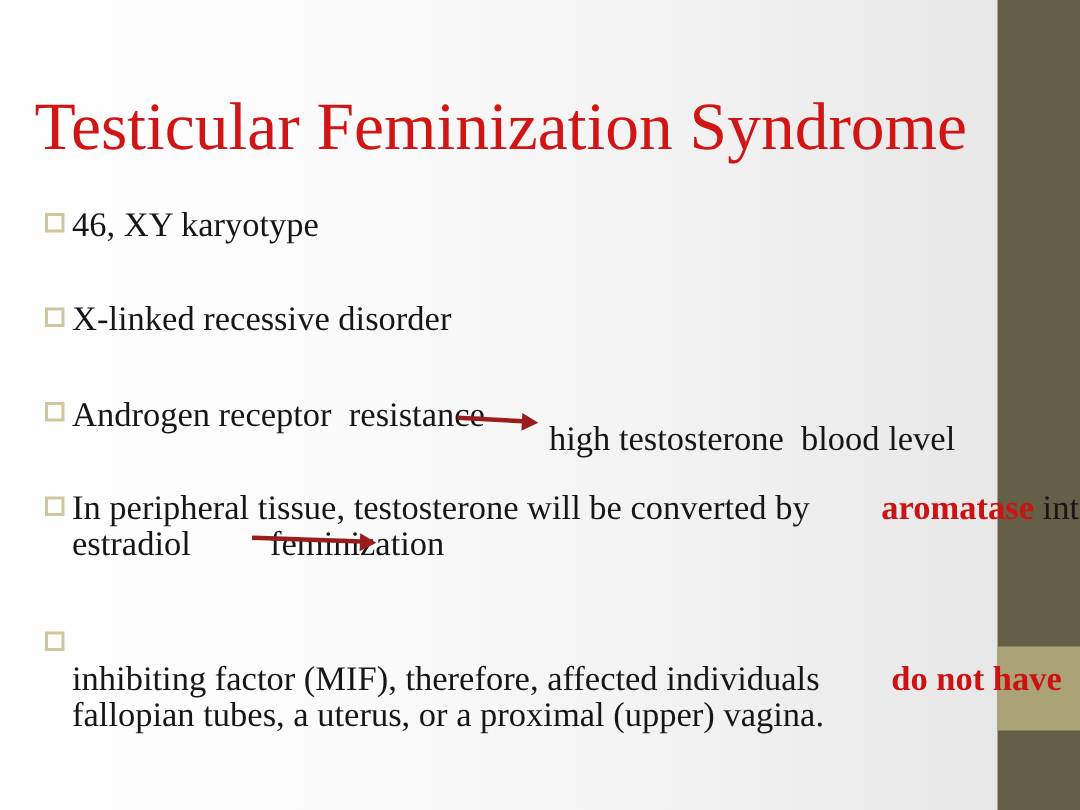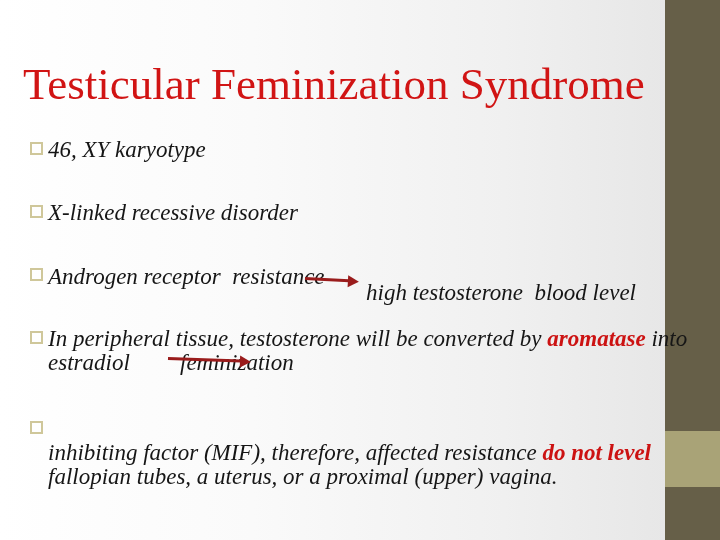--- a/index.html
+++ b/index.html
@@ -26,23 +26,23 @@
   }
   .bullet-sq {
     position: absolute; left: 30px; width: 13px; height: 13px;
     border: 2px solid var(--bullet_square, #cfc79a);
     background: transparent; z-index: 3; box-sizing: border-box;
   }
   .line {
     position: absolute; left: 48px;
     font-size: 23px; line-height: 25px;
     color: var(--text, #161616);
-    white-space: pre; z-index: 3; font-style: italic;
+    white-space: pre; z-index: 3;
   }
-  .red-bold { color: var(--accent_red, #cc1212); font-weight: bold; }
+  .red-bold { color: var(--accent_red, #cc1212); font-weight: bold; margin-left: 42px; }
   .arrow {
     position: absolute; height: 3px;
     background: var(--arrow_red, #9a1c1c);
     z-index: 4; transform-origin: left center;
   }
   .arrow::after {
     content: ""; position: absolute; right: -10px; top: -4.5px;
     width: 0; height: 0;
     border-left: 11px solid var(--arrow_red, #9a1c1c);
     border-top: 6px solid transparent;
@@ -72,16 +72,16 @@
   <div class="arrow arrow-1"></div>
   <div class="line" style="top:280px; left:366px">high testosterone  blood level</div>
 
   <div class="bullet-sq" style="top:331px"></div>
   <div class="line" style="top:326px"><span>In peripheral tissue, testosterone will be converted by </span><span class="red-bold">aromatase</span><span> into</span></div>
   <div class="line" style="top:350px">estradiol</div>
   <div class="arrow arrow-2"></div>
   <div class="line" style="top:350px; left:180px">feminization</div>
 
   <div class="bullet-sq" style="top:421px"></div>
-  <div class="line" style="top:440px"><span>inhibiting factor (MIF), therefore, affected resistance </span><span class="red-bold">do not level</span></div>
+  <div class="line" style="top:440px"><span>inhibiting factor (MIF), therefore, affected individuals </span><span class="red-bold">do not have</span></div>
   <div class="line" style="top:464px">fallopian tubes, a uterus, or a proximal (upper) vagina.</div>
 
 </div>
 
 </body></html>

